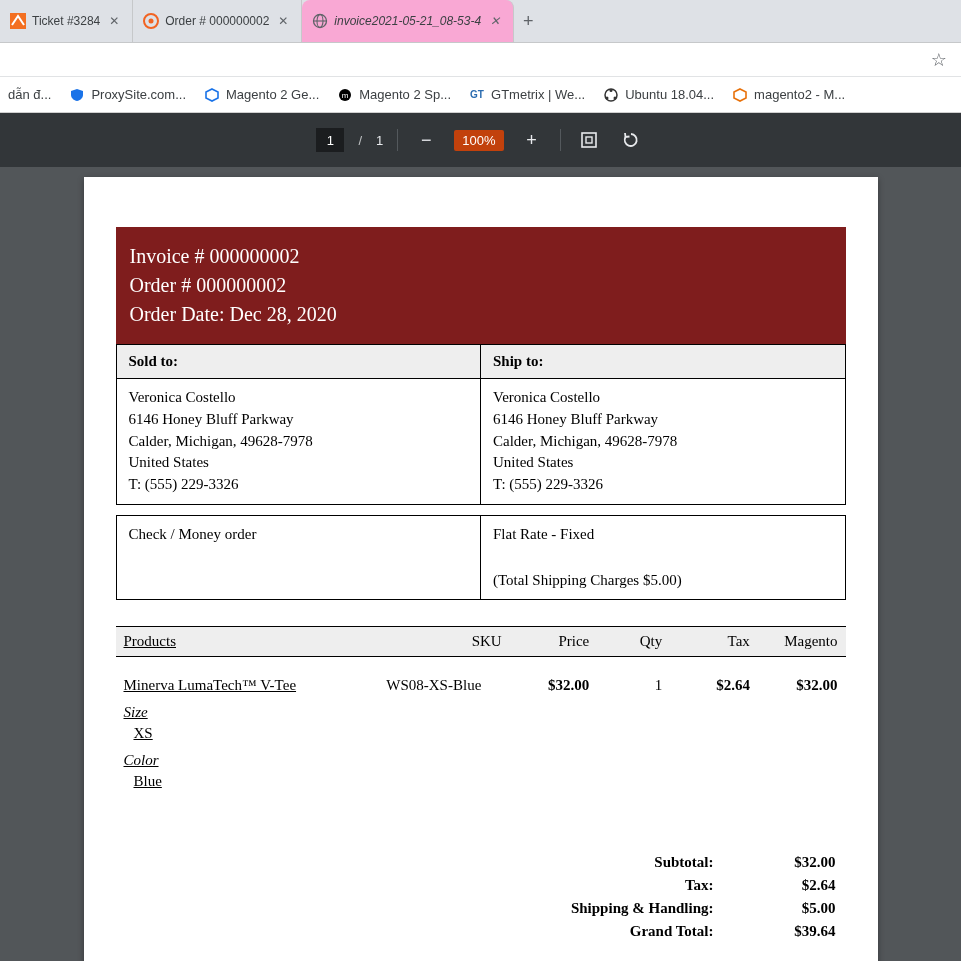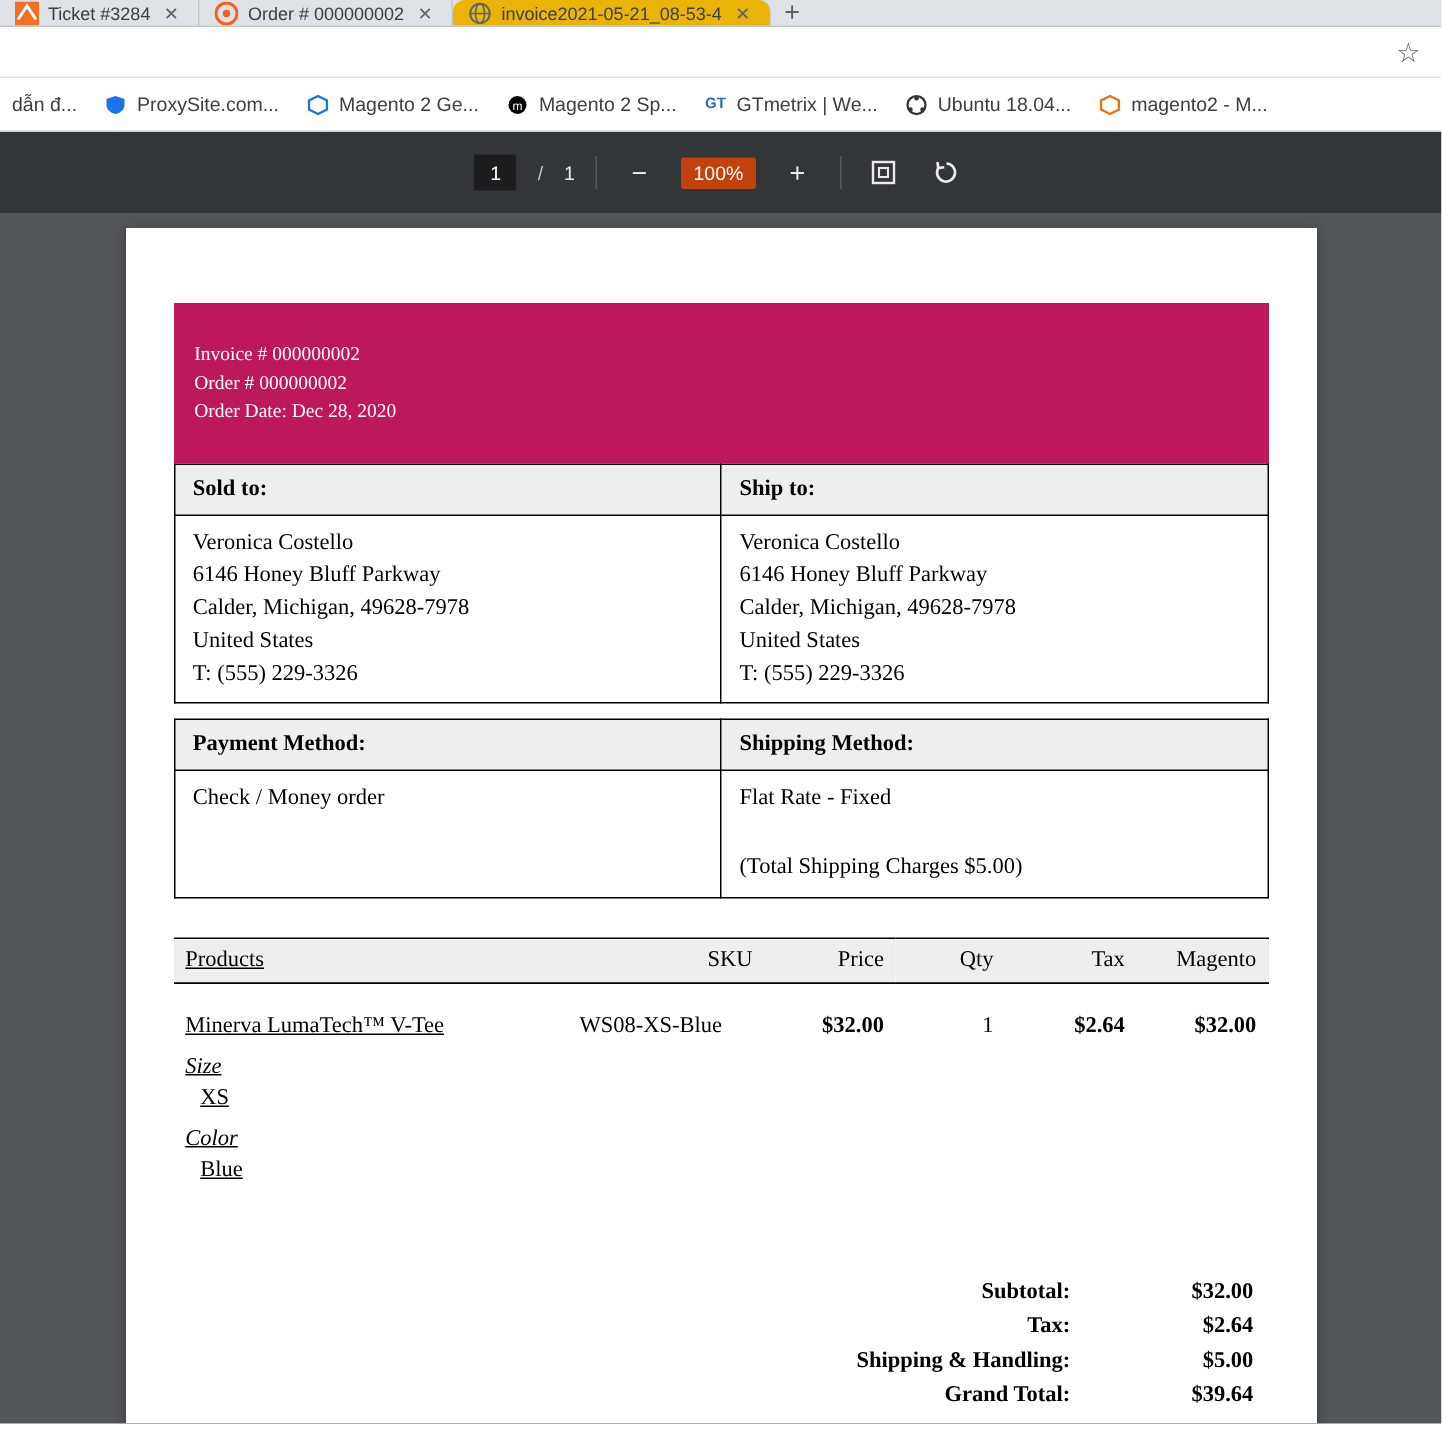--- a/index.html
+++ b/index.html
@@ -1,22 +1,22 @@
 <!DOCTYPE html>
 <html><head>
 <meta charset="utf-8">
 <style>
   * { box-sizing: border-box; margin: 0; padding: 0; }
   html, body { height: 100%; font-family: Arial, Helvetica, sans-serif; }
   body { background: #fff; width: 961px; height: 961px; overflow: hidden; }
 
   
-  .tabstrip { height: 18px; background: #dee1e6; display: flex; align-items: stretch; border-bottom: 1px solid #c6c8ca; }
+  .tabstrip { height: 43px; background: #dee1e6; display: flex; align-items: stretch; border-bottom: 1px solid #c6c8ca; }
   .tab { display: flex; align-items: center; gap: 6px; padding: 0 10px; border-right: 1px solid #c6c8ca; min-width: 0; }
-  .tab.active { background: #eab308; border-top-left-radius: 8px; border-top-right-radius: 8px; }
+  .tab.active { background: #f9a8d4; border-top-left-radius: 8px; border-top-right-radius: 8px; font-style: italic; }
   .tab .label { font-size: 12px; color: #3c4043; white-space: nowrap; overflow: hidden; text-overflow: ellipsis; max-width: 160px; }
   .tab .favicon { width: 16px; height: 16px; display: inline-flex; align-items: center; justify-content: center; font-size: 12px; }
   .tab .close { width: 16px; height: 16px; display: inline-flex; align-items: center; justify-content: center; font-size: 12px; color: #5f6368; cursor: pointer; }
   .newtab { width: 28px; display: flex; align-items: center; justify-content: center; color: #5f6368; font-size: 18px; }
 
   
   .omnibox { height: 34px; background: #fff; display: flex; align-items: center; justify-content: flex-end; padding-right: 14px; border-bottom: 1px solid #e1e3e5; }
   .star { font-size: 18px; color: #5f6368; }
 
   
@@ -32,21 +32,21 @@
   .vbar { width: 1px; height: 22px; background: #54595d; }
   .iconbtn { width: 28px; height: 28px; display: inline-flex; align-items: center; justify-content: center; color: #e8eaed; font-size: 18px; cursor: pointer; border-radius: 4px; }
   .zoompct { background: #c2410c; color: #fff; font-size: 13px; padding: 3px 8px; border-radius: 2px; }
 
   
   .viewer { background: #525659; height: calc(961px - 30px - 34px - 36px - 54px); display: flex; justify-content: center; overflow: hidden; padding-top: 10px; }
   .page { width: 794px; background: #fff; box-shadow: 0 2px 6px rgba(0,0,0,.35); padding: 40px 0 40px 0; }
   .inner { margin: 10px 32px 0 32px; font-family: "Times New Roman", Times, serif; color: #000; }
 
   
-  .hdrbox { background: #be185d; color: #fff; padding: 25px 14px; font-size: 13px; line-height: 1.45; }
+  .hdrbox { background: #7f1d1d; color: #fff; padding: 15px 14px; font-size: 20px; line-height: 1.45; }
   table.tbl { width: 100%; border-collapse: collapse; font-size: 15px; }
   table.tbl th, table.tbl td { border: 1px solid #000; padding: 8px 12px; vertical-align: top; text-align: left; }
   table.tbl th { background: #eeeeee; font-weight: bold; }
   table.tbl td { line-height: 1.45; }
   .col2 th, .col2 td { width: 50%; }
 
   .methods { margin-top: 10px; }
   .methods .ship-charges { margin-top: 24px; }
 
   table.lines { width: 100%; border-collapse: collapse; margin-top: 26px; font-size: 15px; }
@@ -214,24 +214,20 @@
             <div>Calder, Michigan, 49628-7978</div>
             <div>United States</div>
             <div>T: (555) 229-3326</div>
           </td>
         </tr>
       </tbody>
         </table>
 
       <table class="tbl col2 methods">
         <tbody>
-            <tr>
-          <th>Payment Method:</th>
-          <th>Shipping Method:</th>
-        </tr>
         <tr>
           <td>Check / Money order</td>
           <td>
             <div>Flat Rate - Fixed</div>
             <div class="ship-charges">(Total Shipping Charges $5.00)</div>
           </td>
         </tr>
       </tbody>
         </table>
 

